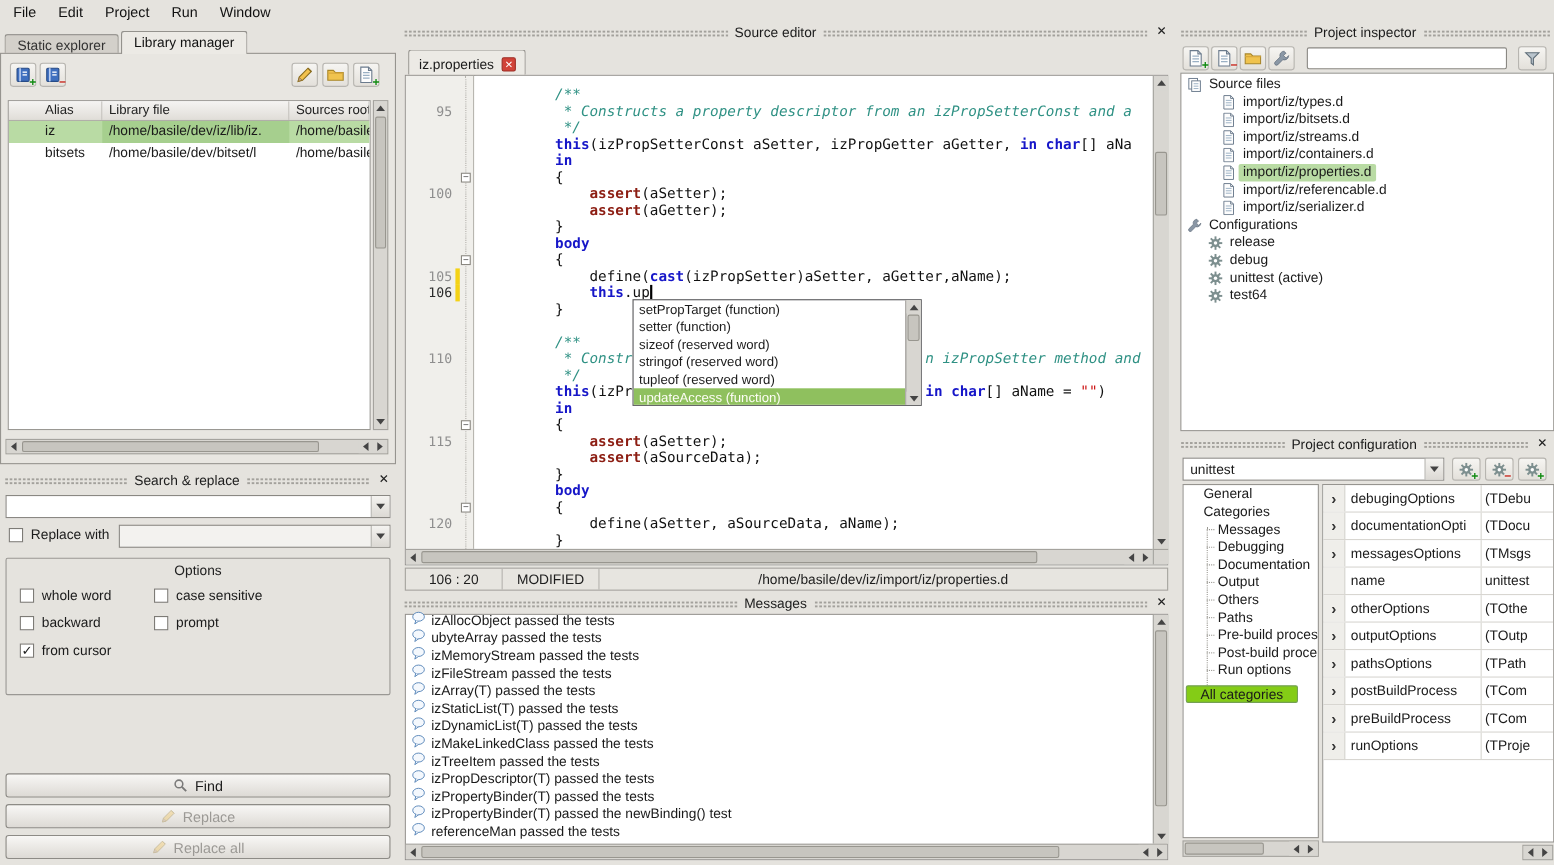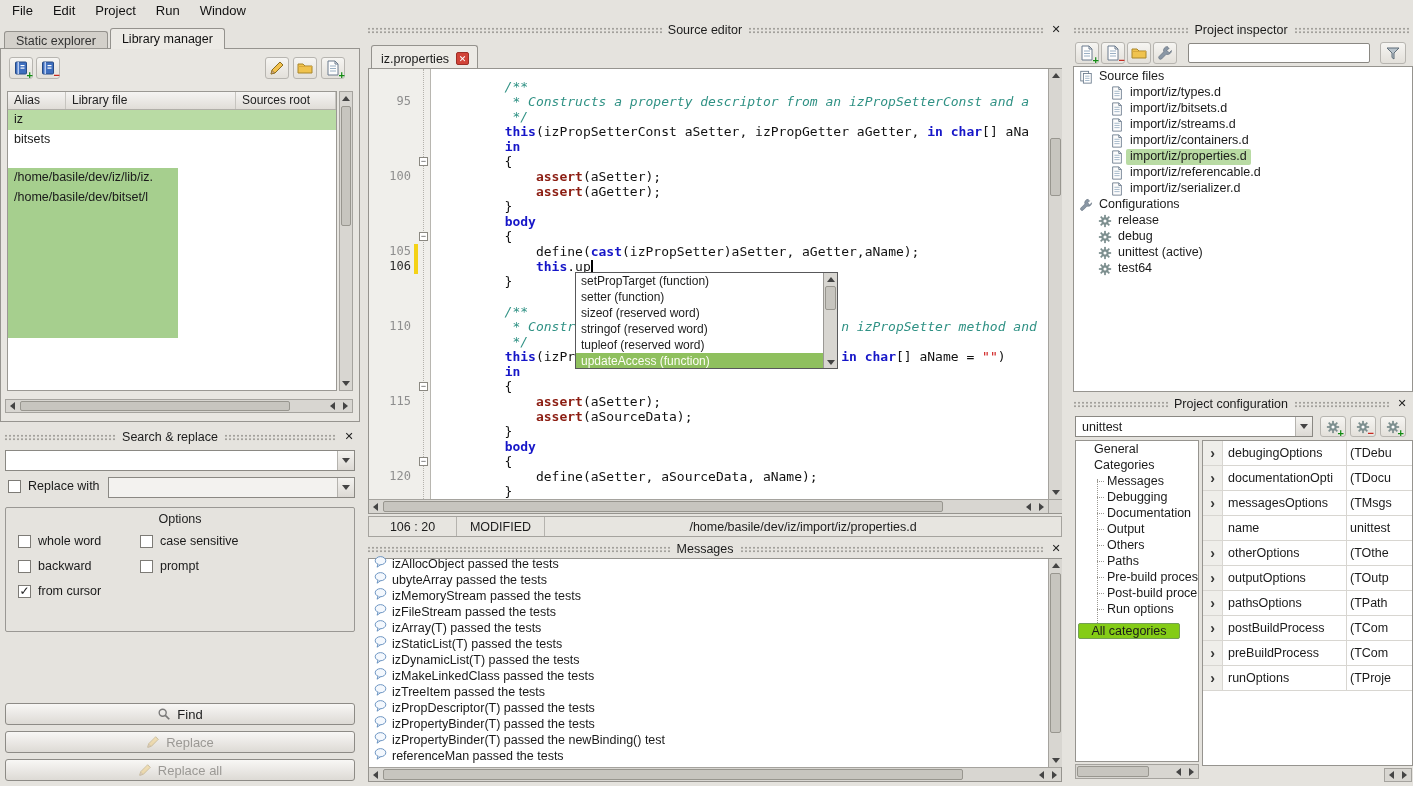--- a/index.html
+++ b/index.html
@@ -57,23 +57,23 @@
   
   #lib-tabs{position:absolute;left:4px;top:28px;height:21px;display:flex;align-items:flex-end;}
   .dock-tab{padding:2px 11px;font-size:12.5px;background:#d3d0ca;border:1px solid #94928d;border-bottom:none;
      border-radius:3px 3px 0 0;margin-right:2px;color:#333;height:18px;line-height:14px;}
   .dock-tab.active{background:#eceae5;height:21px;line-height:17px;color:#111;position:relative;z-index:3;}
 
   #lib-panel{left:0;top:48px;width:360px;height:374px;}
   #lib-table{position:absolute;left:6px;top:42px;width:330px;height:300px;background:#fff;border:1px solid #9a9893;overflow:hidden;}
   #lib-header{display:flex;height:18px;background:linear-gradient(#f5f4f2,#e0ddd8);border-bottom:1px solid #b1afa9;}
   .lib-col{font-size:12px;color:#222;padding:1px 0 0 6px;border-right:1px solid #c6c4bf;overflow:hidden;white-space:nowrap;}
-  .lib-row{display:flex;height:20px;flex-direction:column;}
+  .lib-row{display:flex;height:20px;}
   .lib-cell{font-size:12.5px;line-height:19px;padding-left:6px;overflow:hidden;white-space:nowrap;}
-  .c0{width:58px;flex:0 0 58px;} .c1{width:170px;flex:0 0 170px;} .c2{flex:1;}
+  .c0{width:58px;flex:0 0 58px;margin-left:27px;} .c1{width:170px;flex:0 0 170px;} .c2{flex:1;}
   .lib-row.sel{background:var(--selection-green);}
   .lib-row.sel .c1{background:#a6cf8e;}
 
   
   #options-group{position:absolute;left:5px;top:507px;width:350px;height:125px;border:1px solid #9a9894;border-radius:2px;}
   #options-caption{position:absolute;top:4px;left:0;width:100%;text-align:center;font-size:12.5px;color:#222;}
   #options-grid{position:absolute;left:12px;top:26px;width:326px;display:grid;grid-template-columns:122px auto;row-gap:11px;}
   .cb-row{display:flex;align-items:center;gap:7px;font-size:12.5px;}
 
   

